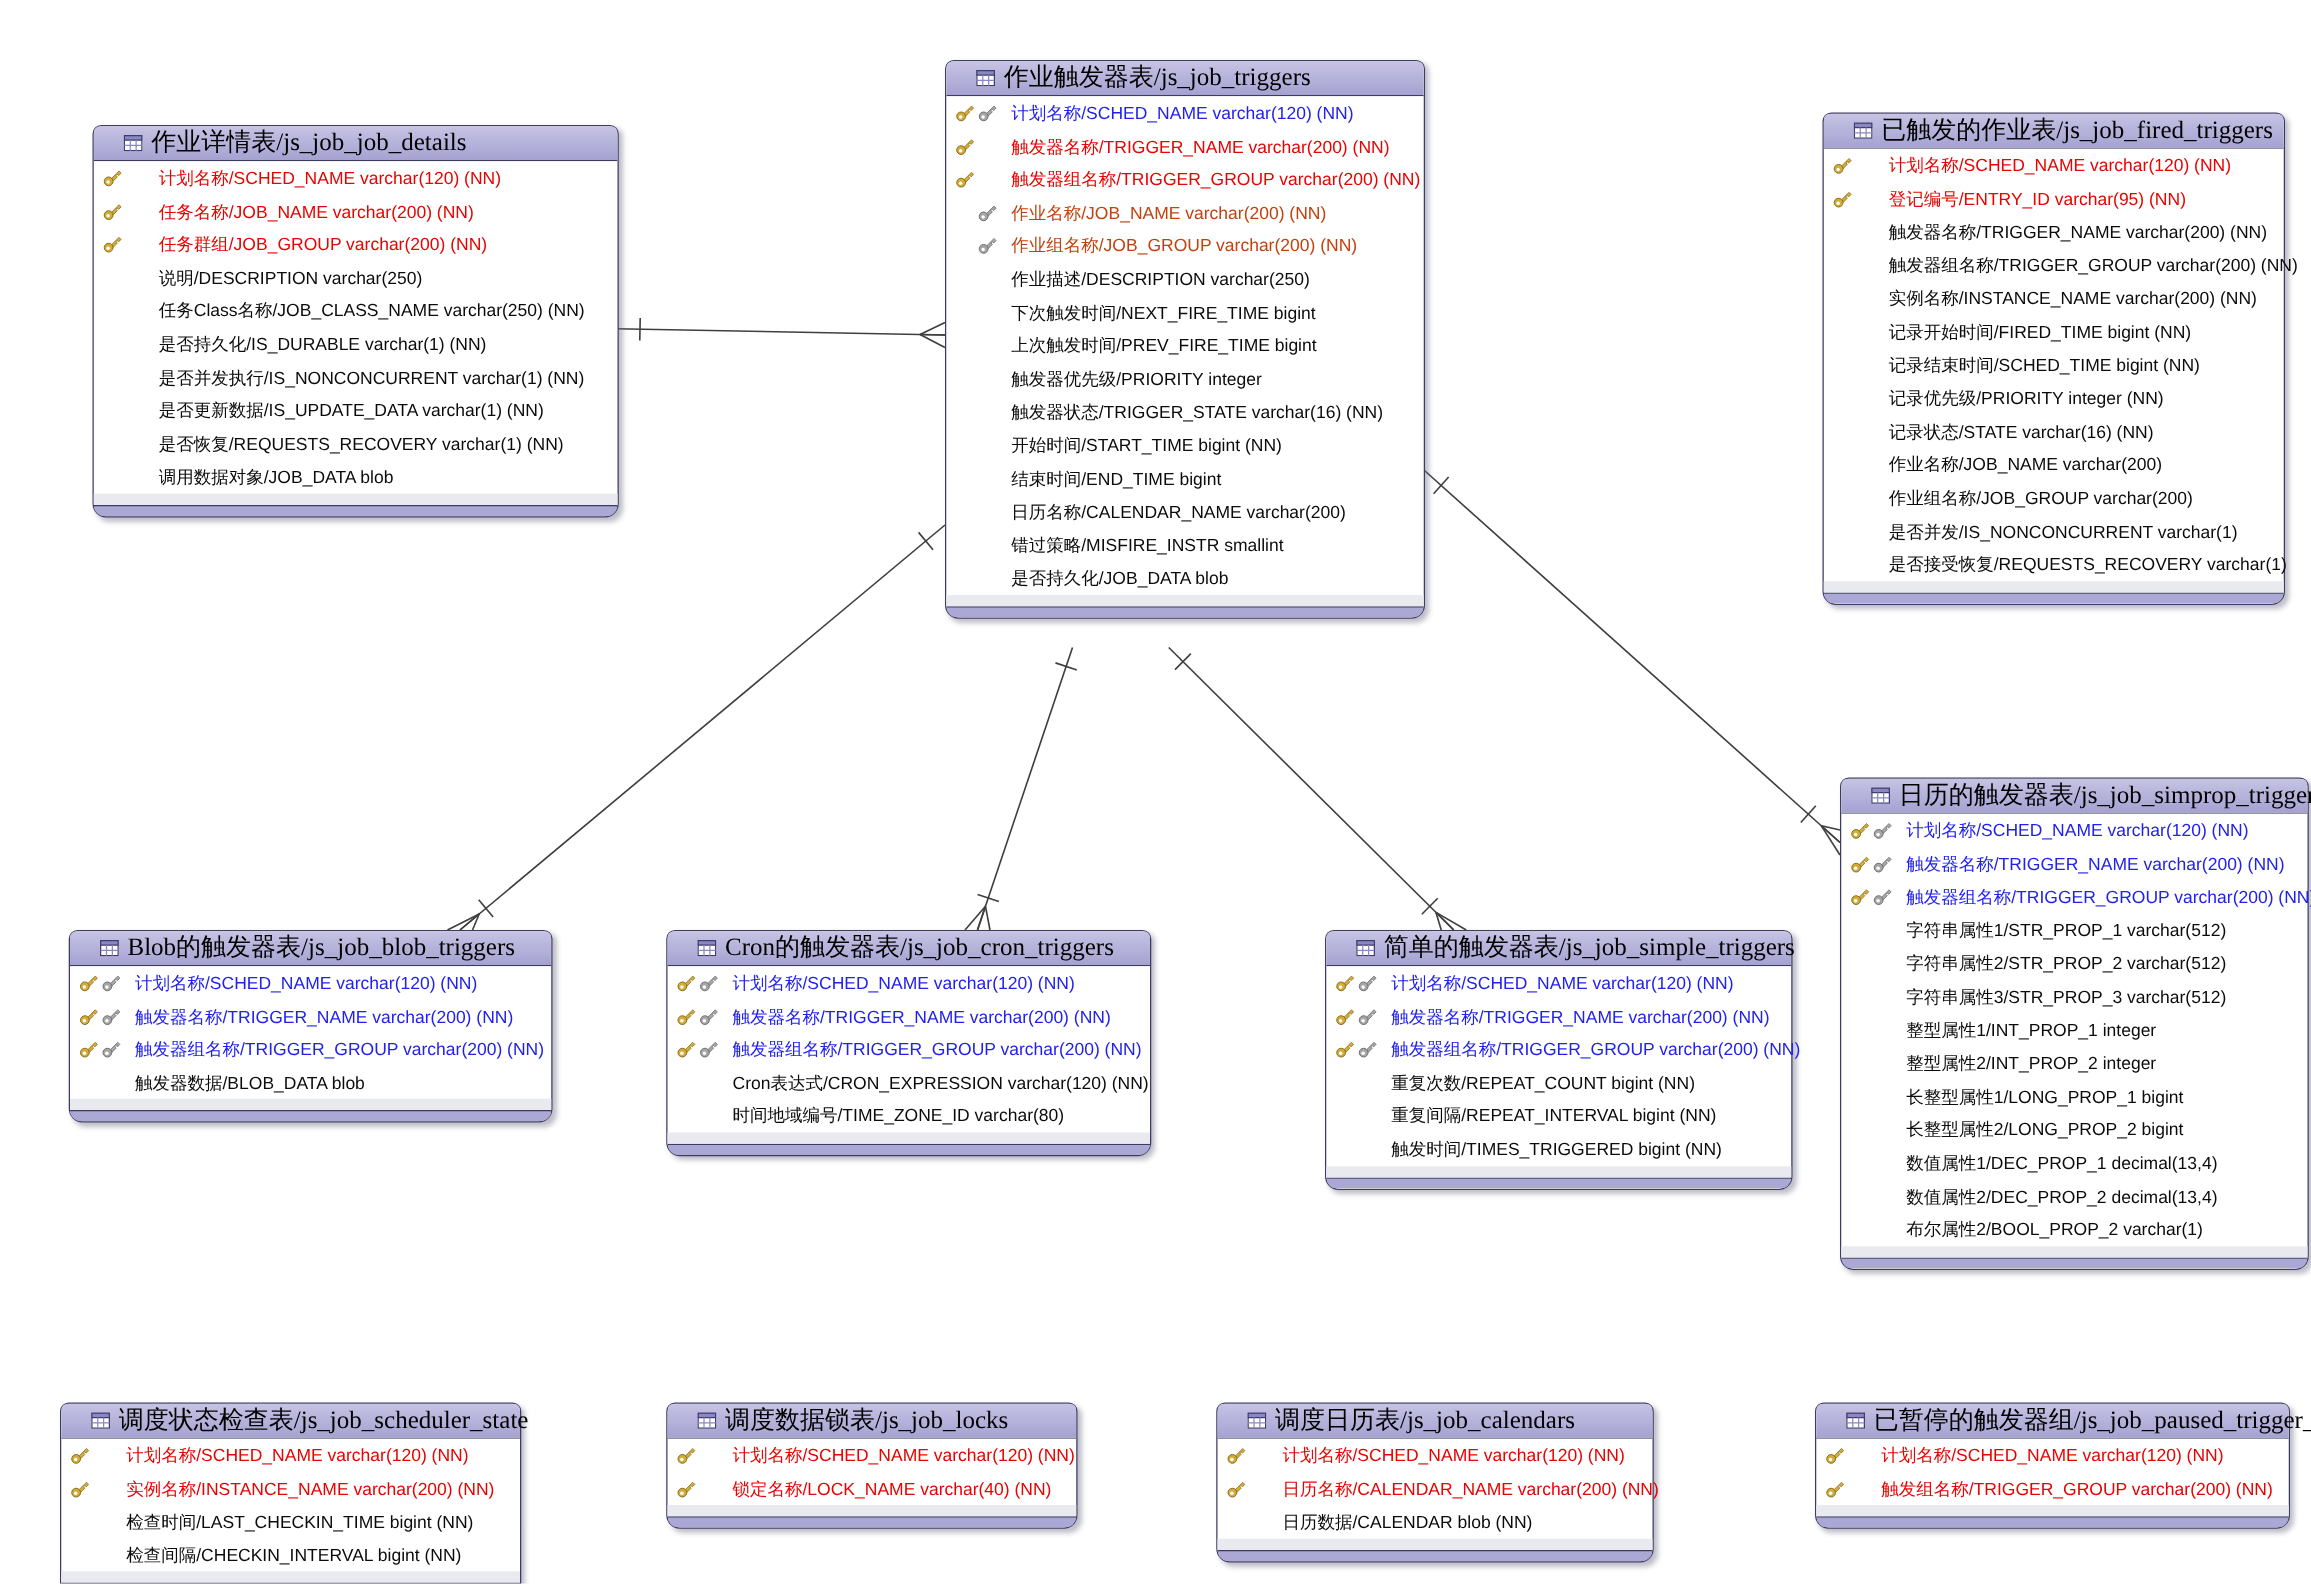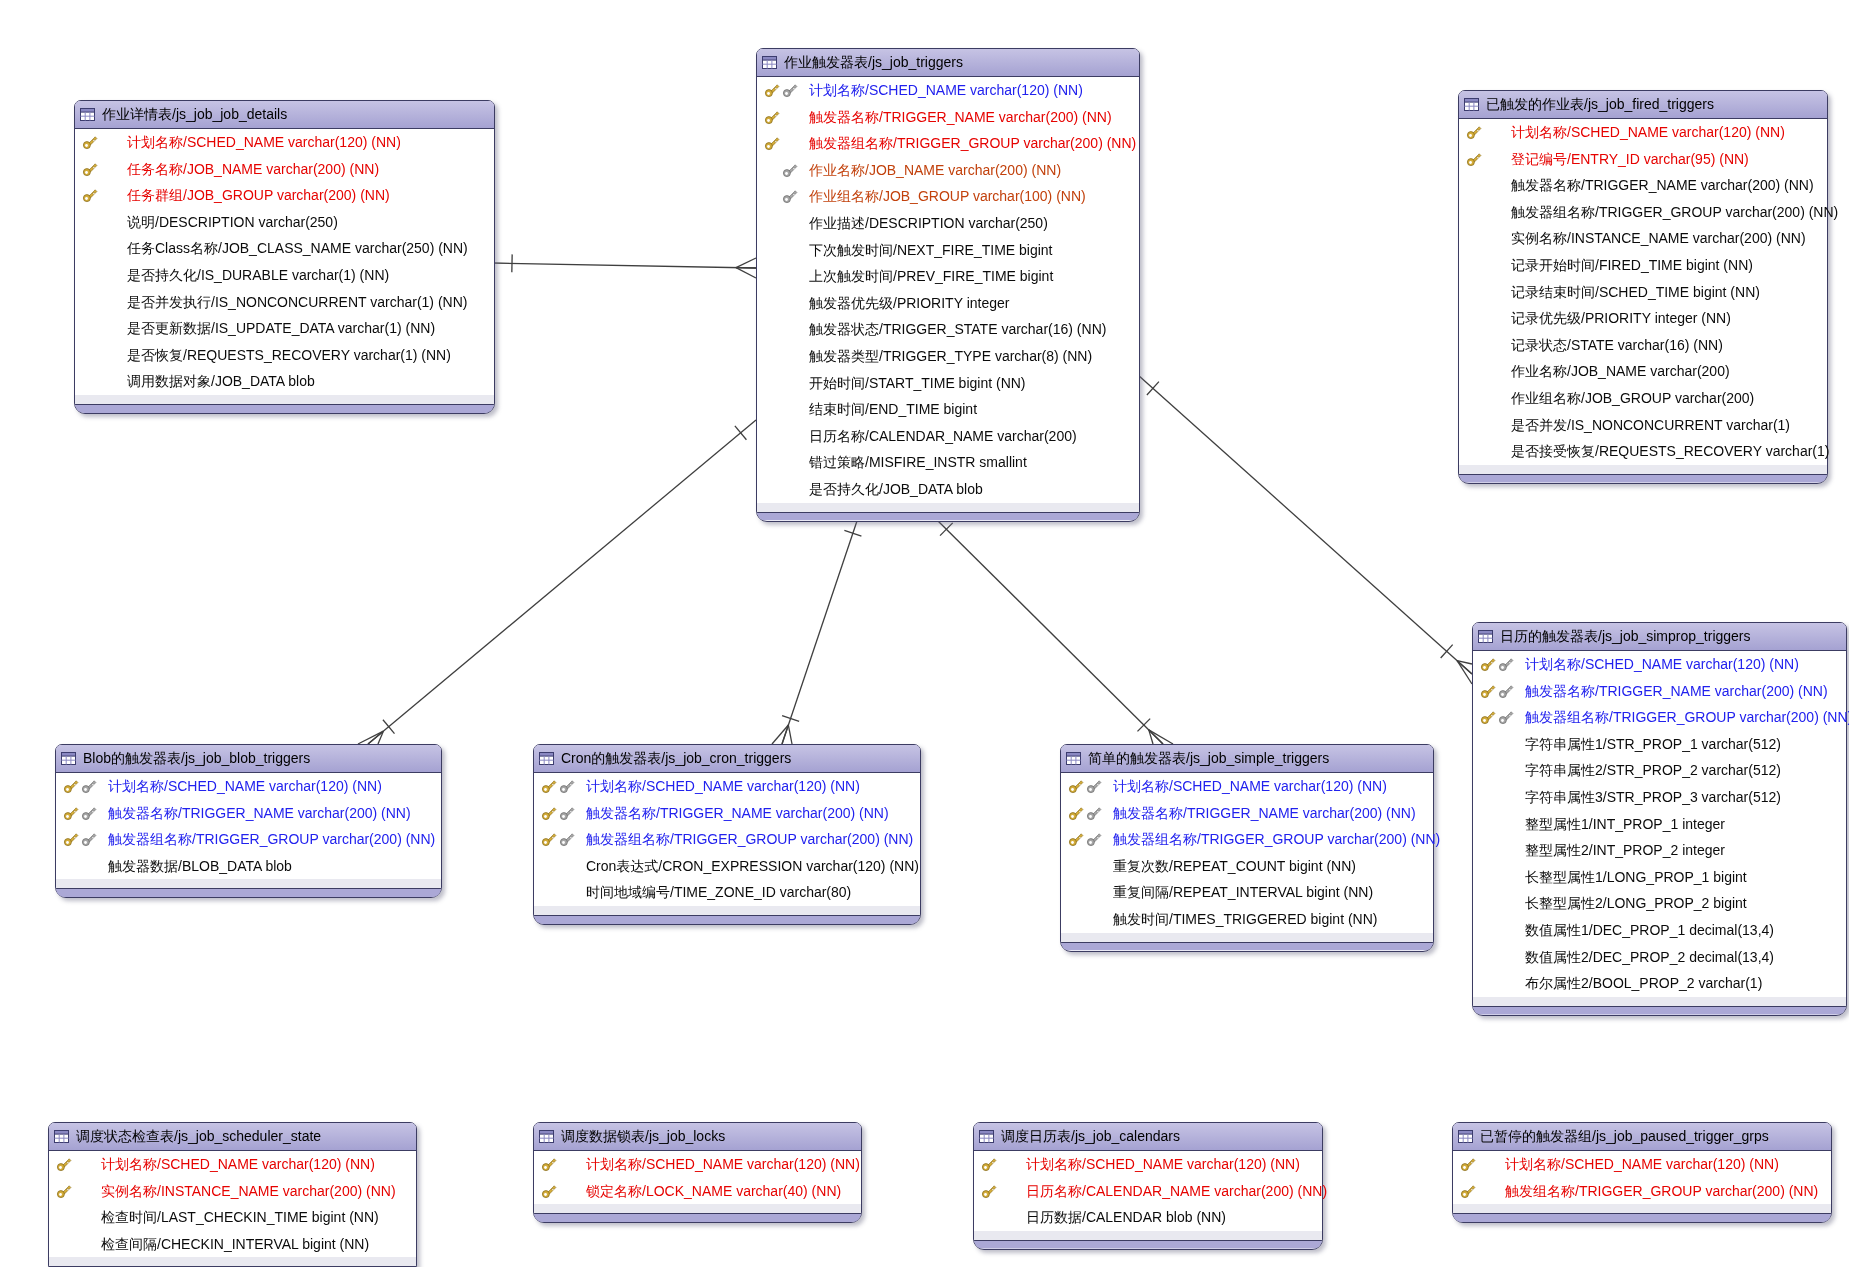--- a/index.html
+++ b/index.html
@@ -3,24 +3,24 @@
 <meta charset="utf-8">
 <style>
   html,body{margin:0;padding:0;background:#ffffff;}
   #canvas{position:relative;width:1849px;height:1267px;background:#ffffff;overflow:hidden;
           font-family:"Liberation Sans","DejaVu Sans",sans-serif;}
   #rel-svg{position:absolute;left:0;top:0;width:1849px;height:1267px;}
   .etable{position:absolute;background:#ffffff;border:1.5px solid #3c3c62;
           border-radius:7px 7px 11px 11px;
           box-shadow:3px 3px 4px rgba(110,110,135,.45);}
   .ehead{height:27px;line-height:27px;display:flex;align-items:center;gap:7px;
-         padding:0 8px 0 5px;
+         padding:0 8px 0 24px;
          background:linear-gradient(#c6c3e4,#a5a2d2);
          border-bottom:1.2px solid #3c3c62;border-radius:5px 5px 0 0;
-         font-size:14px;color:#000;white-space:nowrap;}
+         font-size:20px;color:#000;white-space:nowrap;font-family:Liberation Serif, serif;}
   .ticon{display:inline-flex;flex:0 0 auto;}
   .etitle{white-space:nowrap;}
   .erow{position:relative;height:26.6px;line-height:26.6px;font-size:14px;
         padding-left:52px;white-space:nowrap;}
   .kslot{position:absolute;top:5px;width:16px;height:16px;display:inline-flex;}
   .k1{left:7px;}
   .k2{left:25px;}
   .c-pk{color:#e60300;}
   .c-pkfk{color:#2121ee;}
   .c-fk{color:#c2410c;}
@@ -164,27 +164,26 @@
             <circle cx="4.9" cy="11.1" r="3.5" fill="#a6a6a6" stroke="#6e6e6e" stroke-width="0.8"></circle>
             <circle cx="4.5" cy="11.5" r="1.4" fill="#ffffff"></circle>
           </svg>
         </span><span>作业名称/JOB_NAME varchar(200) (NN)</span></div>
       <div class="erow c-fk"><span class="kslot k2">
           <svg width="16" height="16" viewBox="0 0 16 16">
             <path d="M6.8 9.2 L13.2 2.8 L14.9 4.5 L12.9 6.5 L11.8 5.4 L10.8 6.4 L11.9 7.5 L8.5 10.9 Z" fill="#a6a6a6" stroke="#6e6e6e" stroke-width="0.6"></path>
             <circle cx="4.9" cy="11.1" r="3.5" fill="#a6a6a6" stroke="#6e6e6e" stroke-width="0.8"></circle>
             <circle cx="4.5" cy="11.5" r="1.4" fill="#ffffff"></circle>
           </svg>
-        </span><span>作业组名称/JOB_GROUP varchar(100) (NN)</span></div>
+        </span><span>作业组名称/JOB_GROUP varchar(200) (NN)</span></div>
       <div class="erow c-plain"><span>作业描述/DESCRIPTION varchar(250)</span></div>
       <div class="erow c-plain"><span>下次触发时间/NEXT_FIRE_TIME bigint</span></div>
       <div class="erow c-plain"><span>上次触发时间/PREV_FIRE_TIME bigint</span></div>
       <div class="erow c-plain"><span>触发器优先级/PRIORITY integer</span></div>
       <div class="erow c-plain"><span>触发器状态/TRIGGER_STATE varchar(16) (NN)</span></div>
-      <div class="erow c-plain"><span>触发器类型/TRIGGER_TYPE varchar(8) (NN)</span></div>
       <div class="erow c-plain"><span>开始时间/START_TIME bigint (NN)</span></div>
       <div class="erow c-plain"><span>结束时间/END_TIME bigint</span></div>
       <div class="erow c-plain"><span>日历名称/CALENDAR_NAME varchar(200)</span></div>
       <div class="erow c-plain"><span>错过策略/MISFIRE_INSTR smallint</span></div>
       <div class="erow c-plain"><span>是否持久化/JOB_DATA blob</span></div>
       <div class="efoot-gray"></div>
       <div class="efoot-bar"></div>
     </div>
     <div class="etable" style="left: 1458px; top: 90px; width: 368px;">
       <div class="ehead">

